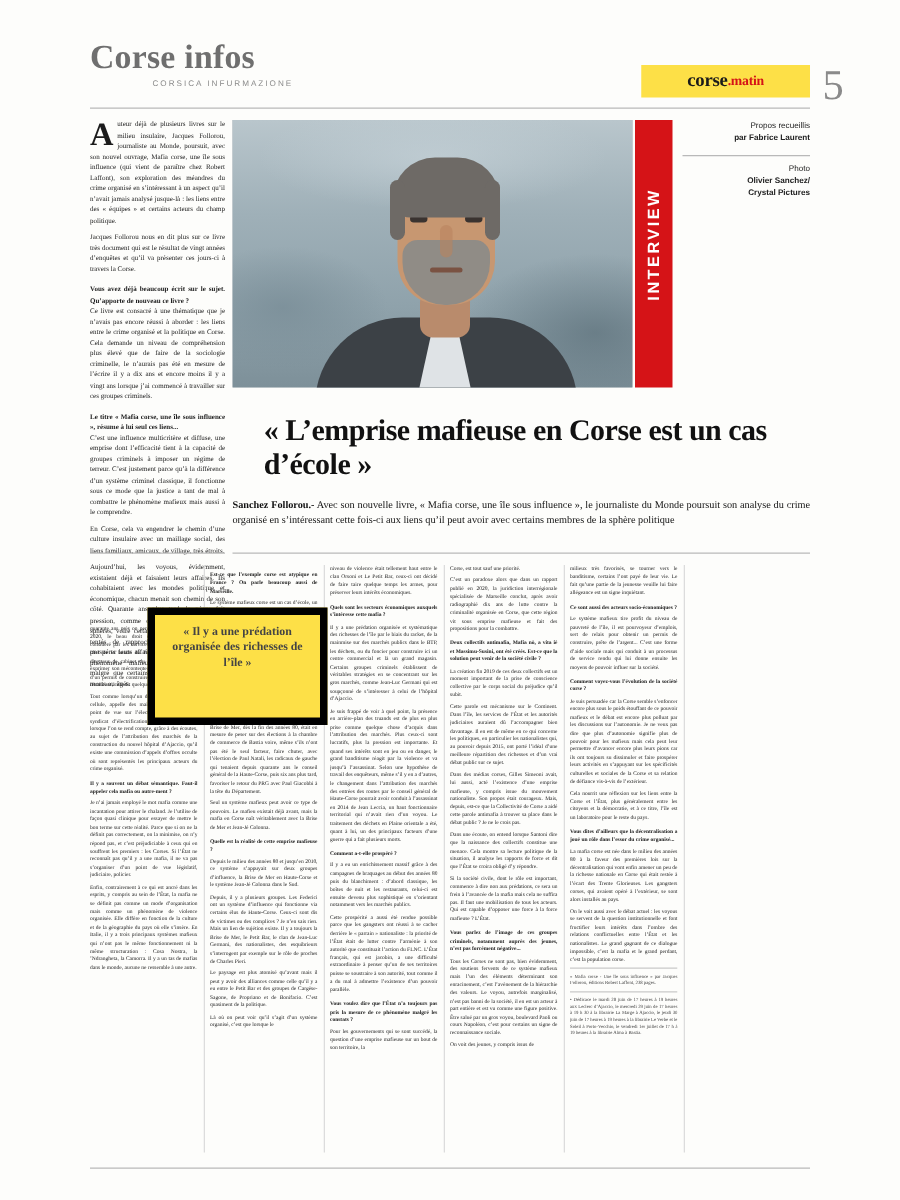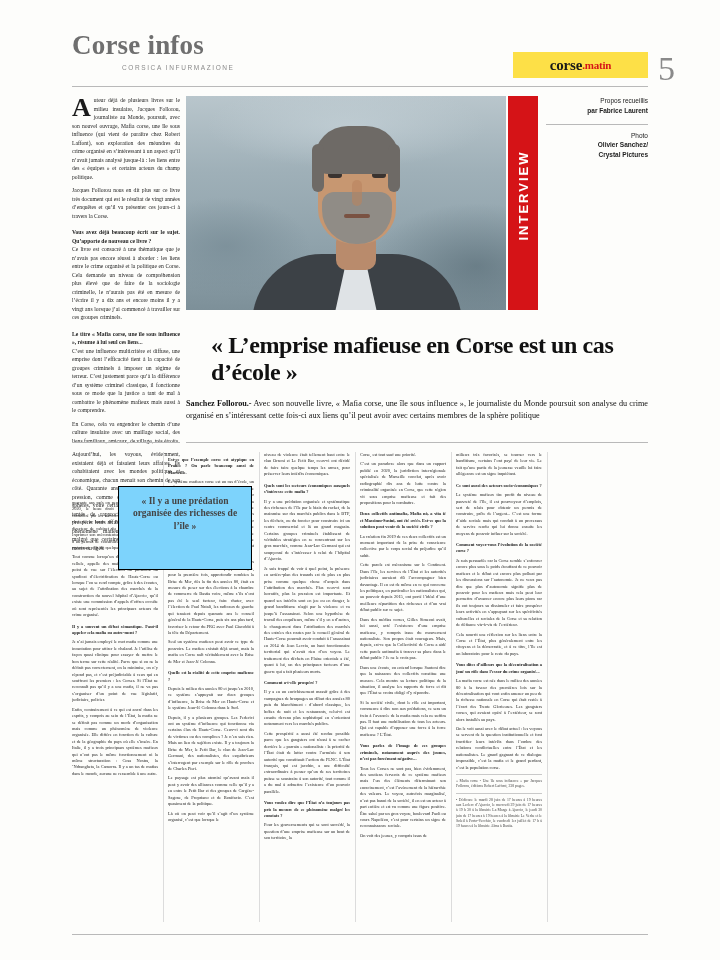--- a/index.html
+++ b/index.html
@@ -167,22 +167,22 @@
   .chapo b{font-weight:bold;}
   .rule-chapo{
     position:absolute;left:186px;top:442px;width:462px;height:1px;background:#b9b9b9;
   }
   .rule-left{
     position:absolute;left:72px;top:442px;width:108px;height:1px;background:#b9b9b9;
   }
   
   .pullquote{
     position:absolute;left:118px;top:486px;width:118px;min-height:66px;
-    border:1px solid #000000;
-    background:#7dd3fc;
+    border:6px solid #000000;
+    background:#fde047;
     padding:8px 7px;
     font-family:"Liberation Serif", serif;
     font-size:9.5px;line-height:1.3;font-weight:bold;color:#444;
     text-align:center;
     z-index:5;
   }
   
   .cols{
     position:absolute;left:72px;top:452px;width:576px;height:480px;
   }

